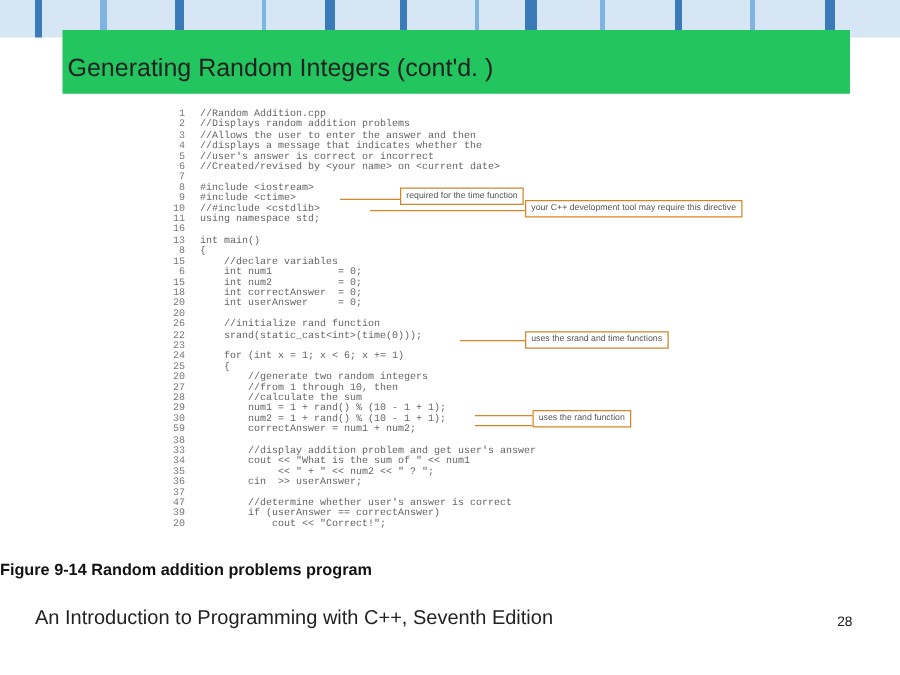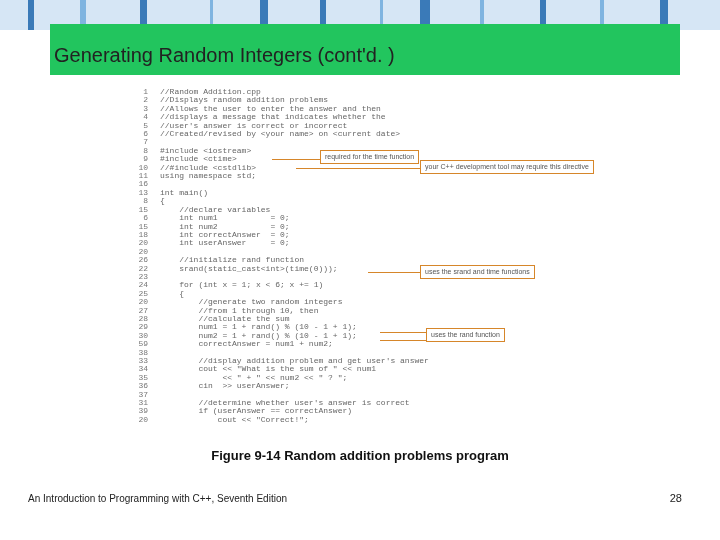--- a/index.html
+++ b/index.html
@@ -87,30 +87,29 @@
   }
   .callout-line {
     position: absolute;
     background: #d6862a;
     height: 1px;
   }
   .caption {
     position: absolute;
     top: 448px;
     left: 0; right: 0;
-    text-align: center;
     font-size: 13px;
     font-weight: bold;
     color: #111;
   }
   .footer-left {
     position: absolute;
     left: 28px;
     bottom: 36px;
-    font-size: 10px;
+    font-size: 16px;
     color: #222;
   }
   .footer-right {
     position: absolute;
     right: 38px;
     bottom: 36px;
     font-size: 11px;
     color: #222;
   }
 </style>
@@ -151,21 +150,21 @@
 <span class="ln">28</span>        //calculate the sum
 <span class="ln">29</span>        num1 = 1 + rand() % (10 - 1 + 1);
 <span class="ln">30</span>        num2 = 1 + rand() % (10 - 1 + 1);
 <span class="ln">59</span>        correctAnswer = num1 + num2;
 <span class="ln">38</span>
 <span class="ln">33</span>        //display addition problem and get user's answer
 <span class="ln">34</span>        cout &lt;&lt; "What is the sum of " &lt;&lt; num1
 <span class="ln">35</span>             &lt;&lt; " + " &lt;&lt; num2 &lt;&lt; " ? ";
 <span class="ln">36</span>        cin  &gt;&gt; userAnswer;
 <span class="ln">37</span>
-<span class="ln">31</span>        //determine whether user's answer is correct
+<span class="ln">47</span>        //determine whether user's answer is correct
 <span class="ln">39</span>        if (userAnswer == correctAnswer)
 <span class="ln">20</span>            cout &lt;&lt; "Correct!";
 </div>
 
 <div class="callout" style="top:150px; left:320px;">required for the
 time function</div>
 <div class="callout-line" style="top:159px; left:272px; width:48px;"></div>
 
 <div class="callout" style="top:160px; left:420px;">your C++ development tool
 may require this directive</div>

